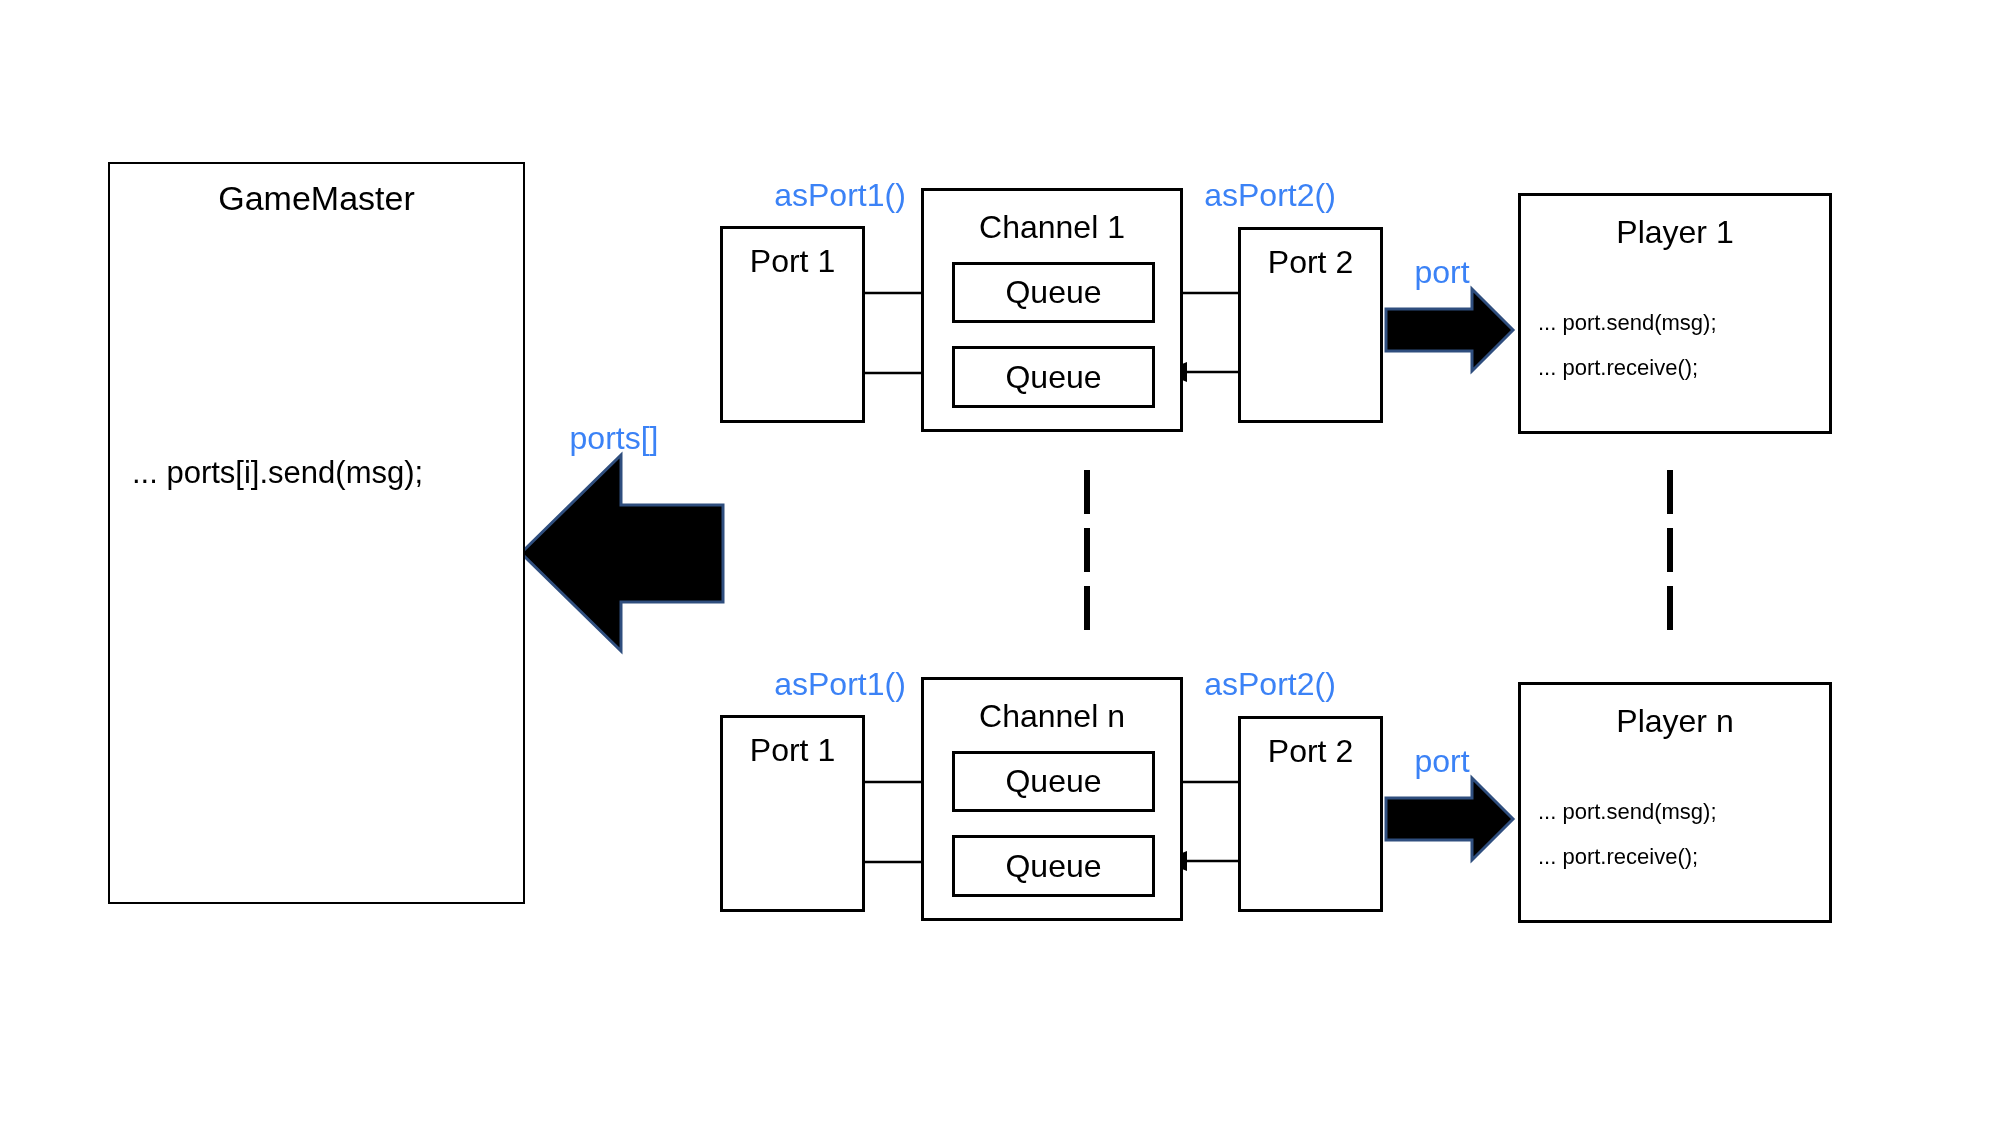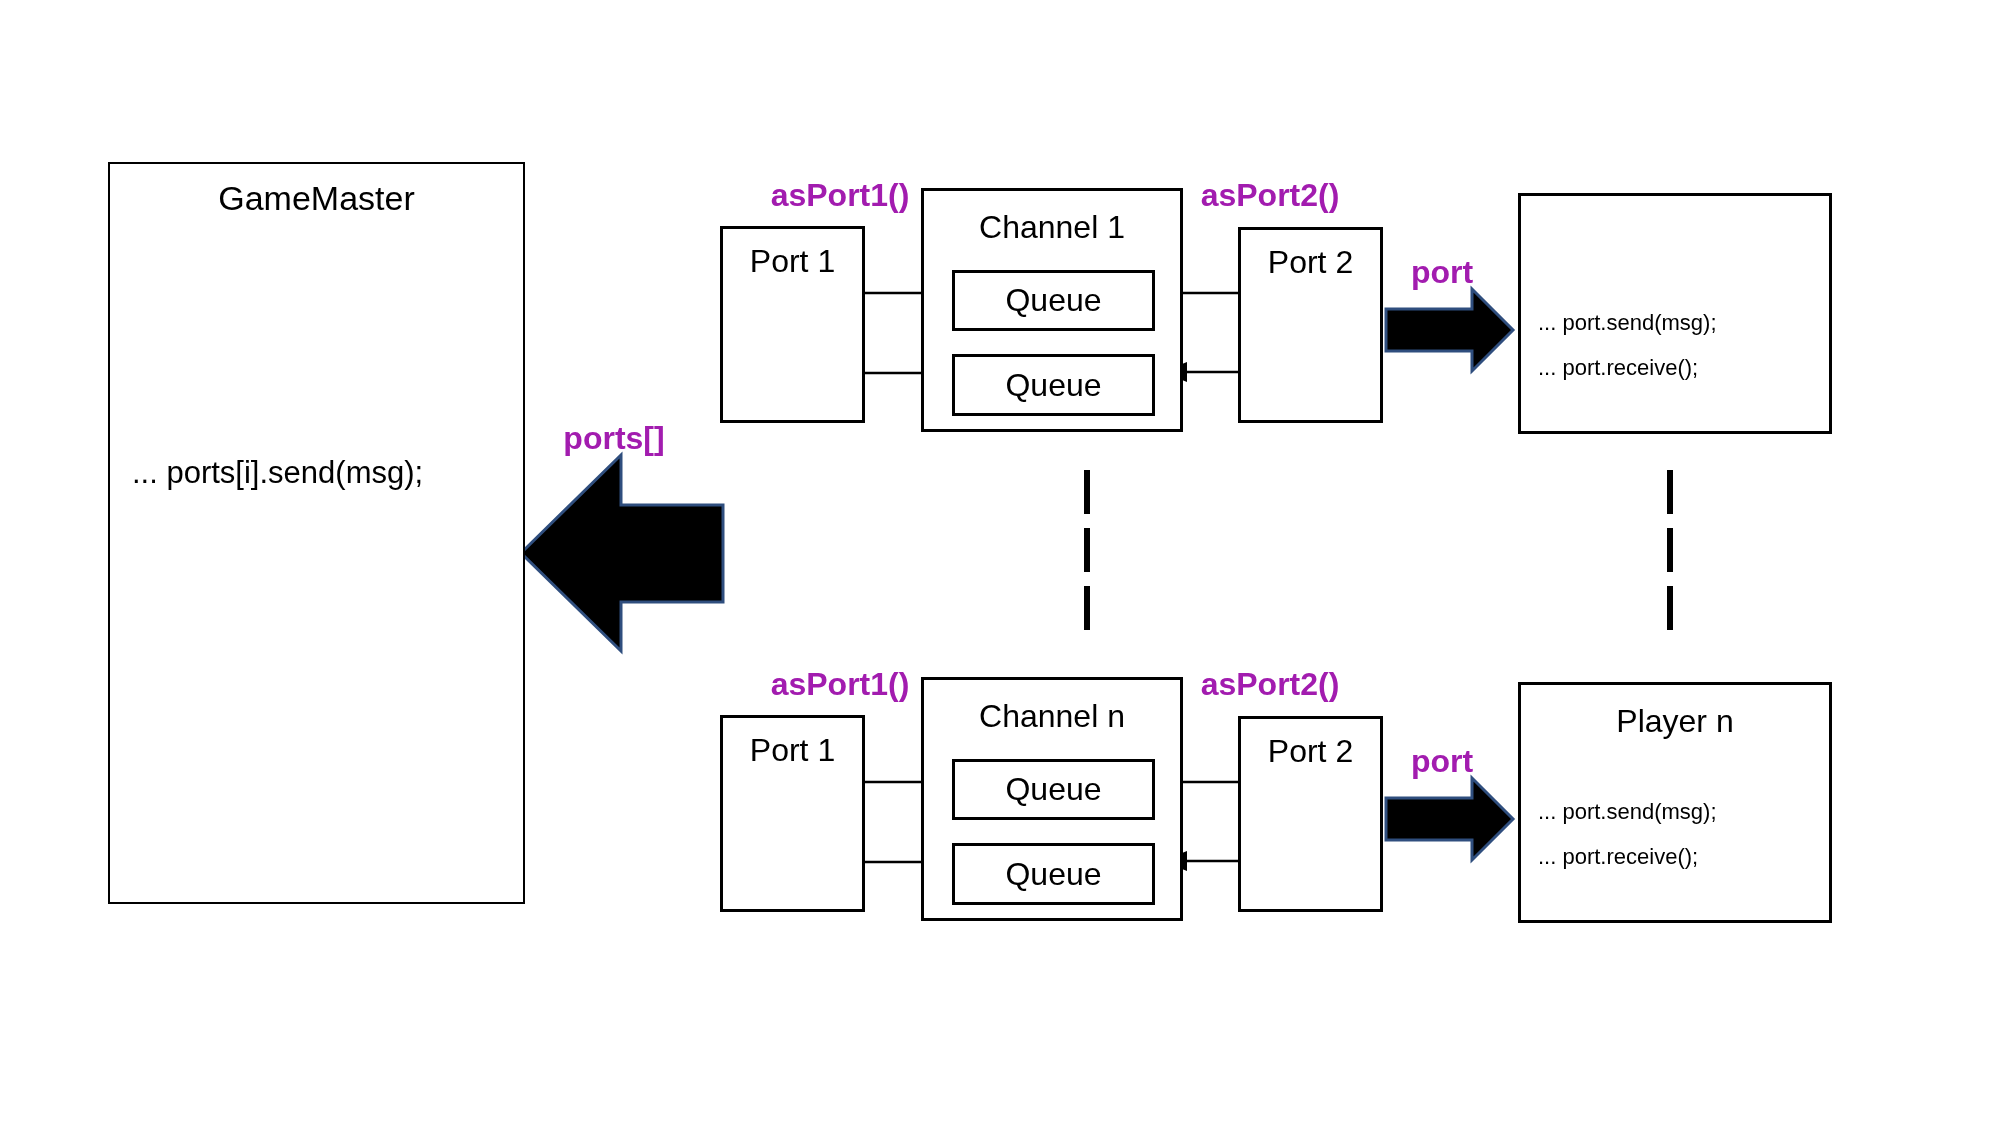--- a/index.html
+++ b/index.html
@@ -45,22 +45,21 @@
     height: 0;
     overflow: visible;
   }
   .row-0 { top: 0; }
   .row-1 { top: 489px; }
   .lbl {
     position: absolute;
     font-size: 32px;
     line-height: 36px;
     white-space: nowrap;
-    color: #a21caf;
-    font-weight: bold;
+    color: #3b82f6;
   }
   .lbl.center { text-align: center; }
   .box-title {
     position: absolute;
     left: 0;
     right: 0;
     text-align: center;
     font-size: 32px;
     line-height: 36px;
     white-space: nowrap;
@@ -70,21 +69,20 @@
     position: absolute;
     font-size: 31px;
     line-height: 38px;
     white-space: nowrap;
   }
   .queue {
     display: flex;
     align-items: center;
     justify-content: center;
     font-size: 32px;
-    margin-top: 8px;
   }
   .player-code {
     position: absolute;
     left: 17px;
     top: 104px;
     font-size: 22px;
     line-height: 45px;
     white-space: nowrap;
   }
   
@@ -159,20 +157,21 @@
     </div>
     <div class="box queue queue-2">
       <span>Queue</span>
     </div>
     <div class="box port2-box">
       <div class="box-title port-title">Port 2</div>
     </div>
     <div class="lbl center asport2-lbl">asPort2()</div>
     <div class="lbl center portref-lbl">port</div>
     <div class="box player-box">
+      <div class="box-title player-title">Player 1</div>
       <div class="player-code">
         <div>... port.send(msg);</div>
         <div>... port.receive();</div>
       </div>
     </div>
   </div>
 
   <div class="row row-1">
     <div class="lbl center asport1-lbl">asPort1()</div>
     <div class="box port1-box">

